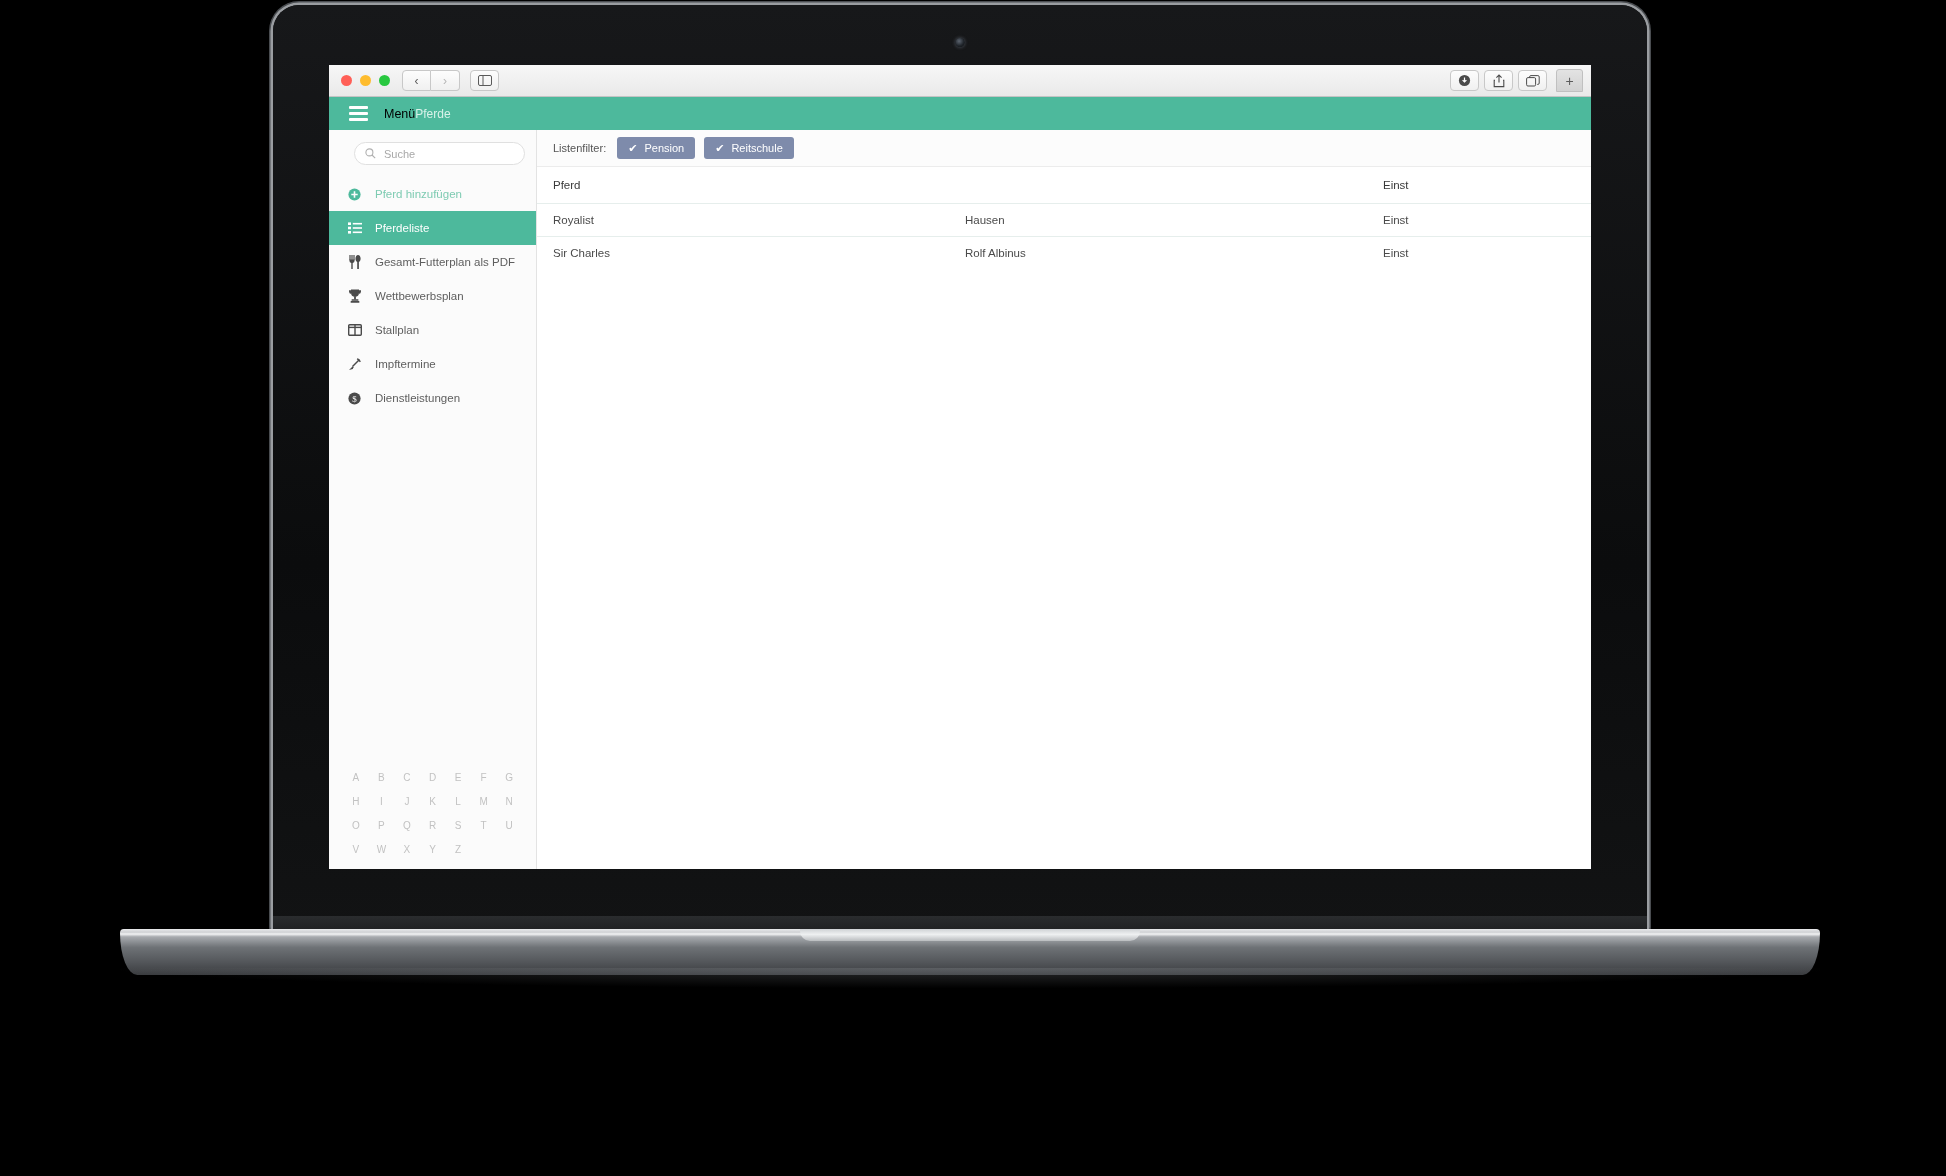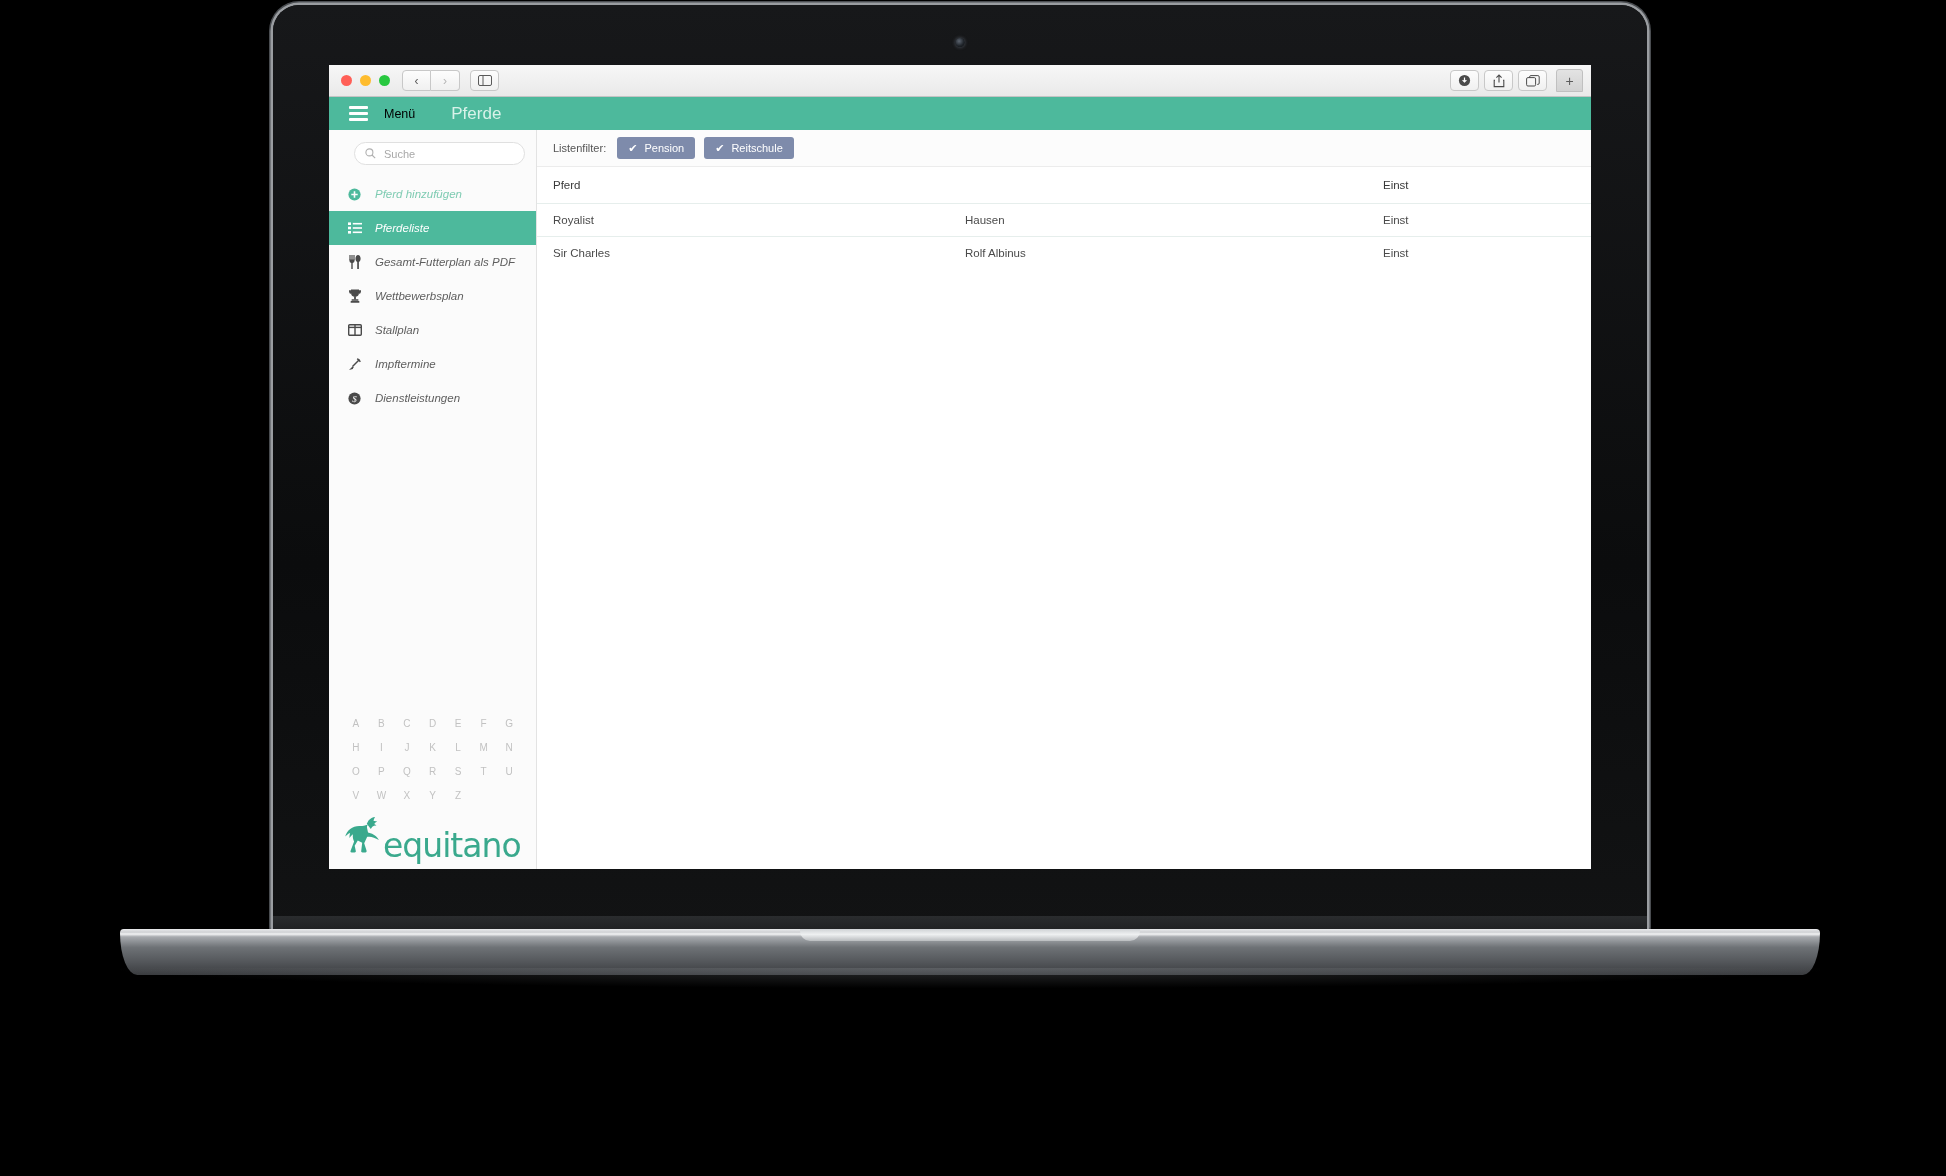--- a/index.html
+++ b/index.html
@@ -127,21 +127,21 @@
   #app-header {
     height: 33px;
     background: #4db99c;
     display: flex; align-items: center;
     padding-left: 20px;
     flex: none;
   }
   #hamburger-icon { display: flex; flex-direction: column; gap: 3px; margin-right: 16px; }
   #hamburger-icon i { display: block; width: 19px; height: 3px; background: #fff; border-radius: 1px; }
   #header-menu-label { color: #000000; font-size: 12.5px; }
-  #header-breadcrumb { color: #d8f2e9; font-size: 17px; margin-left: 36px; }
+  #header-breadcrumb { color: #d8f2e9; font-size: 12px; }
 
   #app-body { flex: 1; display: flex; min-height: 0; }
 
   
   #sidebar {
     width: 208px; flex: none;
     background: #fbfbfb;
     border-right: 1px solid #e3e3e3;
     display: flex; flex-direction: column;
     position: relative;
@@ -155,21 +155,21 @@
     display: flex; align-items: center;
     padding: 0 10px; gap: 8px;
   }
   #search-placeholder { font-size: 11px; color: #a8a8a8; }
 
   .nav-list { margin-top: 4px; }
   .nav-item {
     height: 34px;
     display: flex; align-items: center;
     padding-left: 18px; gap: 13px;
-    font-size: 11.5px; color: #5e5e5e; font-style: italic;
+    font-size: 11.5px; color: #5e5e5e;
   }
   .nav-item .nav-icon {
     width: 15px; display: flex; align-items: center; justify-content: center;
     color: #4a4a4a;
   }
   .nav-item.add-item { color: #7ecbb2; }
   .nav-item.add-item .nav-icon { color: #4db99c; }
   .nav-item.active { background: #4db99c; color: #fff; }
   .nav-item.active .nav-icon { color: #fff; }
 
@@ -424,30 +424,20 @@
                   <span class="alpha-letter">S</span>
                   <span class="alpha-letter">T</span>
                   <span class="alpha-letter">U</span>
                   <span class="alpha-letter">V</span>
                   <span class="alpha-letter">W</span>
                   <span class="alpha-letter">X</span>
                   <span class="alpha-letter">Y</span>
                   <span class="alpha-letter">Z</span>
                 </div>
 
-              <div id="brand-logo">
-                <svg width="40" height="44" viewBox="0 0 40 44">
-                  <g fill="#3aa98d">
-                    <path d="M27.5 5.5c1.6-1.8 4.4-3.2 6.6-3.4-.9 1.5-1.4 2.6-1.5 3.9 1.4-.2 2.6 0 3.6.6-1.3.5-2.3 1.3-3 2.3 1 .3 1.8.9 2.3 1.7-1.6-.1-3 .3-4.2 1.1l-1.5 2.2-4-5.1z"></path>
-                    <path d="M26.2 9.8c-2.3.9-4.7 1.4-7.5 1.3-3.6-.1-6.9.9-9.5 2.9-2.6 2-4.3 4.6-5 7.5 1.5-1.7 3.1-2.9 4.9-3.6-.6 1.8-.8 3.5-.6 5.2.9-1.7 2-3 3.4-3.9-.3 2.6.1 5 1.2 7.2l-3.4 9c-.5 1.3-.2 2 1 2h2.8c1.1 0 1.5-.4 1.3-1.3l-1.1-5.3 3.1-5.3 4.4 2.3-1 8.2c-.1 1 .3 1.4 1.4 1.4h2.7c1.2 0 1.6-.6 1.2-1.8l-2.3-7.3 3-6.6c.7-1.6 1-3 .8-4.3l-1-4.6c-.2-1.1 0-2.1.7-3z"></path>
-                    <path d="M21.5 17.5c3.4-.6 6.6-.2 9.6 1.3 2.9 1.4 5.2 3.5 6.8 6.2-3.5-2-6.7-3-9.7-3.2-3-.2-5.5.4-7.5 1.7z"></path>
-                  </g>
-                </svg>
-                <span id="brand-wordmark">equitano</span>
-              </div>
             </div>
 
             <div id="main-area">
 
               <div id="filter-bar">
                 <span id="filter-label">Listenfilter:</span>
 
                 <div class="filter-chip">
                   <span class="check">✔</span>
                   <span>Pension</span>

